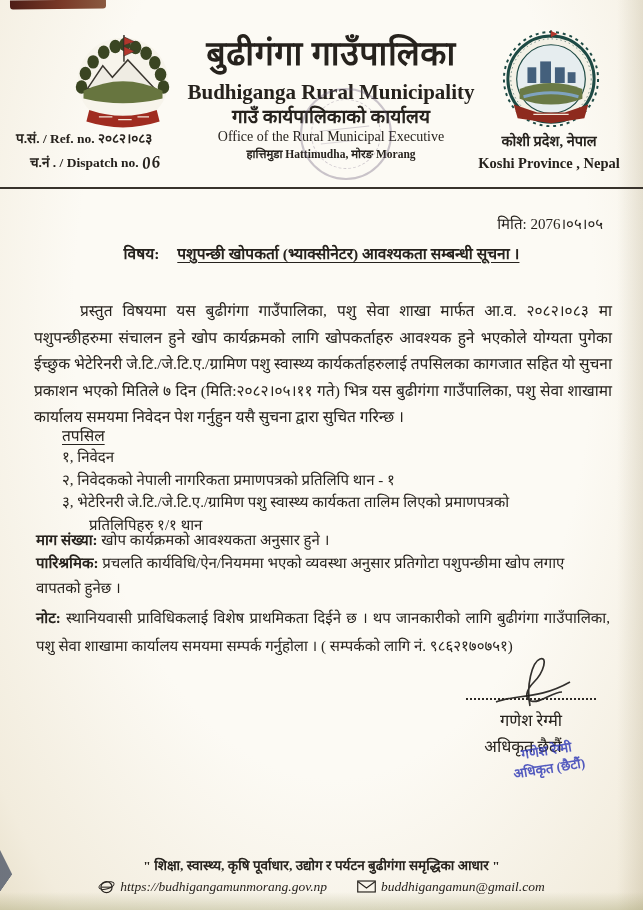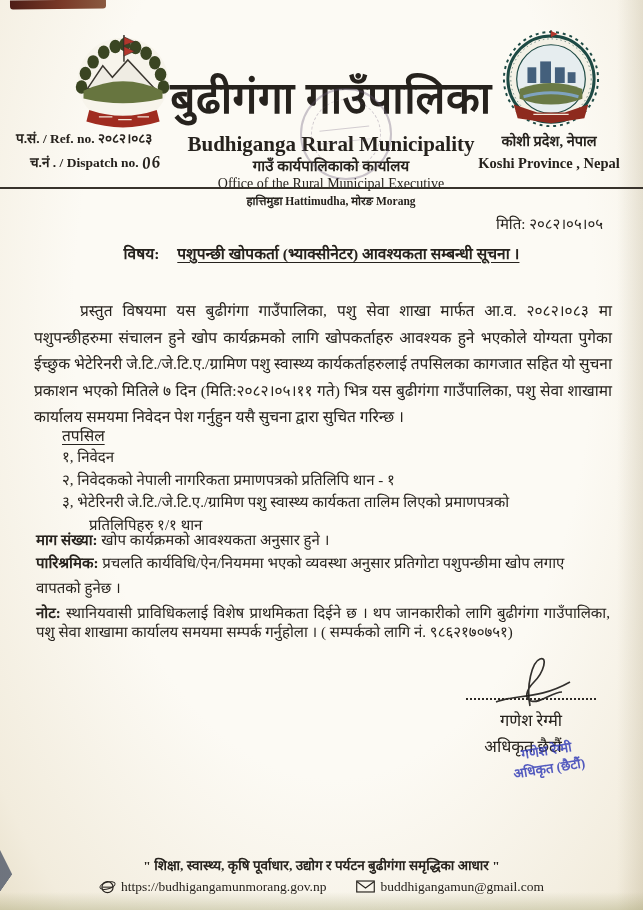--- a/index.html
+++ b/index.html
@@ -16,23 +16,23 @@
     background:linear-gradient(90deg,#4e1d16,#7a3a28 55%,#8a5a40);transform:rotate(-.6deg);}
   .corner-bl{bottom:0;left:0;width:30px;height:60px;
     background:linear-gradient(125deg,#58606f 0 40%,rgba(88,96,111,0) 41%);
     clip-path:polygon(0 0,0 100%,100% 100%);opacity:.85;}
   .bottom-tint{bottom:0;left:0;width:100%;height:18px;
     background:linear-gradient(to top,rgba(148,148,92,.32),rgba(148,148,92,0));}
   .right-shade{top:0;right:0;width:26px;height:100%;
     background:linear-gradient(to left,rgba(180,168,136,.28),rgba(180,168,136,0));}
   
   .hdr-center{left:150px;top:34px;width:362px;text-align:center;line-height:1.15;}
-  .title-np{font-size:44px;font-weight:bold;letter-spacing:.5px;margin-top:40px;}
+  .title-np{font-size:34px;font-weight:bold;letter-spacing:.5px;}
   .title-en{font-size:21px;font-weight:bold;margin-top:7px;}
-  .office-np{font-size:15px;font-weight:bold;margin-top:2px;}
+  .office-np{font-size:19px;font-weight:bold;margin-top:2px;}
   .office-en{font-size:14px;margin-top:1px;}
   .branch{font-size:14px;font-weight:bold;margin-top:1px;}
   .address{font-size:11.5px;font-weight:bold;margin-top:3px;}
   .emblem-left{left:70px;top:30px;width:106px;height:110px;}
   .seal-right{left:500px;top:28px;width:102px;height:110px;}
   .hdr-stamp{left:300px;top:88px;width:88px;height:88px;border:2px solid rgba(104,88,118,.34);
     border-radius:50%;}
   .hdr-stamp::before{content:"";position:absolute;inset:9px;border:1.5px dashed rgba(104,88,118,.30);border-radius:50%;}
   .hdr-stamp::after{content:"";position:absolute;left:18px;top:38px;width:50px;height:12px;
     border-top:1.5px solid rgba(104,88,118,.28);border-bottom:1.5px solid rgba(104,88,118,.22);transform:rotate(-6deg);}
@@ -49,33 +49,33 @@
   .first-pub{top:265px;left:222px;width:336px;text-align:center;font-size:14.5px;}
   
   .para{top:298px;left:34px;width:578px;font-size:15.5px;line-height:26.5px;
     text-align:justify;text-indent:46px;}
   .tapasil-h{top:424px;left:62px;font-size:15.5px;font-weight:normal;
     text-decoration:underline;text-underline-offset:3px;}
   .tapasil-list{top:446px;left:62px;width:478px;font-size:15px;line-height:22.5px;}
   .tapasil-list .item{padding-left:27px;text-indent:-27px;}
   .demand{top:529px;left:36px;width:560px;font-size:15px;}
   .pay{top:551px;left:36px;width:548px;font-size:15px;line-height:25px;}
-  .note{top:604px;left:36px;width:574px;font-size:15px;line-height:19px;text-align:justify;}
+  .note{top:604px;left:36px;width:574px;font-size:15px;line-height:28px;text-align:justify;}
   .lbl{font-weight:bold;}
   
   .sig-svg{left:490px;top:652px;width:88px;height:62px;}
   .sig-dots{left:466px;top:698px;width:130px;height:0;border-bottom:2.5px dotted #2e2a26;}
   .sig-name{left:460px;top:708px;width:142px;text-align:center;font-size:16.5px;}
   .sig-post{left:452px;top:734px;width:142px;text-align:center;font-size:16.5px;}
   .sig-stamp{left:468px;top:742px;width:160px;transform:rotate(-9deg);color:#2b35b5;
     font-weight:bold;font-size:13.5px;line-height:18px;opacity:.8;text-align:center;}
   
   .slogan{top:856px;left:0;width:100%;text-align:center;font-size:13.5px;font-weight:bold;}
   .links{top:878px;left:0;width:100%;display:flex;justify-content:center;gap:30px;
-    align-items:center;font-size:13.5px;}
+    align-items:center;font-size:13.5px;font-style:italic;}
   .link-item{display:flex;align-items:center;gap:5px;}
   svg{display:block;}
 </style>
 </head>
 <body>
 
 <div class="page">
 
   <div class="abs mark-tl"></div>
   <div class="abs right-shade"></div>
@@ -147,21 +147,21 @@
     </div>
   </div>
 
   <div class="abs province">
     <div>कोशी प्रदेश, नेपाल</div>
     <div>Koshi Province , Nepal</div>
   </div>
 
   <div class="abs rule"></div>
 
-  <div class="abs date-line">मिति: २०८२।०५।०५</div>
+  <div class="abs date-line">मिति: 2076।०५।०५</div>
   <div class="abs subject">
     <span>विषय:</span><span class="u">पशुपन्छी खोपकर्ता (भ्याक्सीनेटर) आवश्यकता सम्बन्धी सूचना ।</span>
   </div>
 
   <div class="abs para">प्रस्तुत विषयमा यस बुढीगंगा गाउँपालिका, पशु सेवा शाखा मार्फत आ.व. २०८२।०८३ मा पशुपन्छीहरुमा संचालन हुने खोप कार्यक्रमको लागि खोपकर्ताहरु आवश्यक हुने भएकोले योग्यता पुगेका ईच्छुक भेटेरिनरी जे.टि./जे.टि.ए./ग्रामिण पशु स्वास्थ्य कार्यकर्ताहरुलाई तपसिलका कागजात सहित यो सुचना प्रकाशन भएको मितिले ७ दिन (मिति:२०८२।०५।११ गते)  भित्र यस बुढीगंगा गाउँपालिका, पशु सेवा शाखामा कार्यालय समयमा निवेदन पेश गर्नुहुन यसै सुचना द्वारा सुचित गरिन्छ ।</div>
 
   <div class="abs tapasil-h">तपसिल</div>
   <div class="abs tapasil-list">
     <div class="item">१, निवेदन</div>
     <div class="item">२, निवेदकको नेपाली नागरिकता प्रमाणपत्रको प्रतिलिपि थान - १</div>

